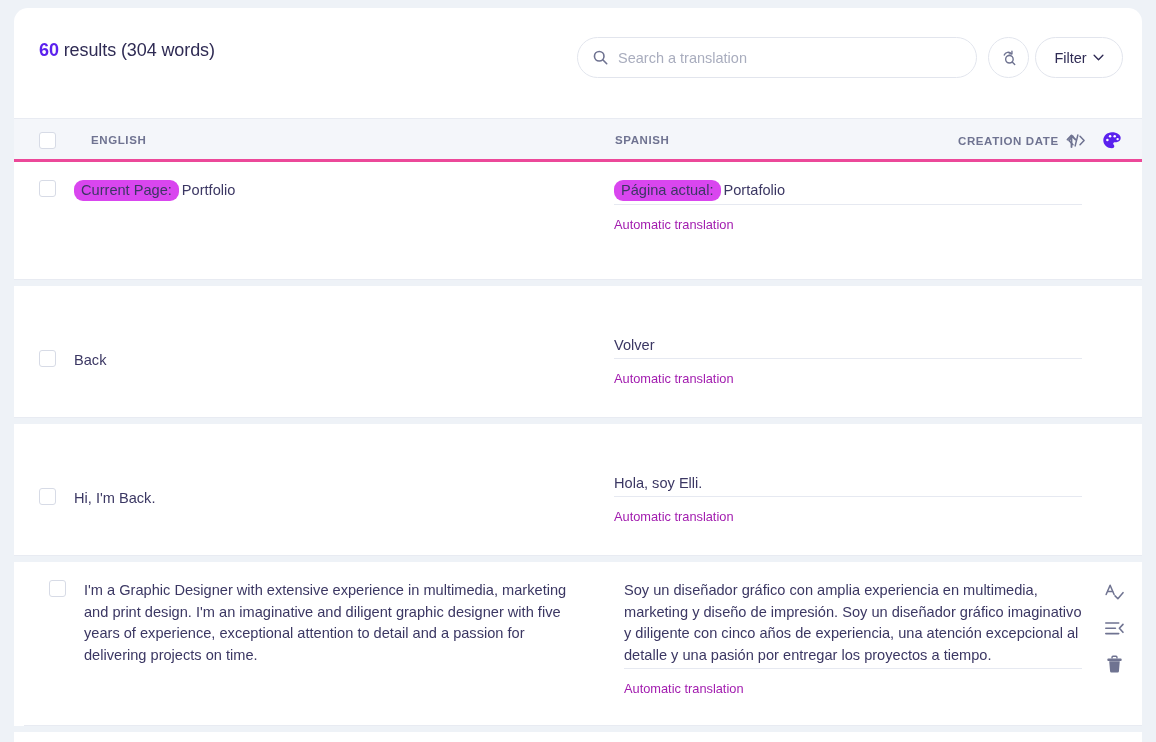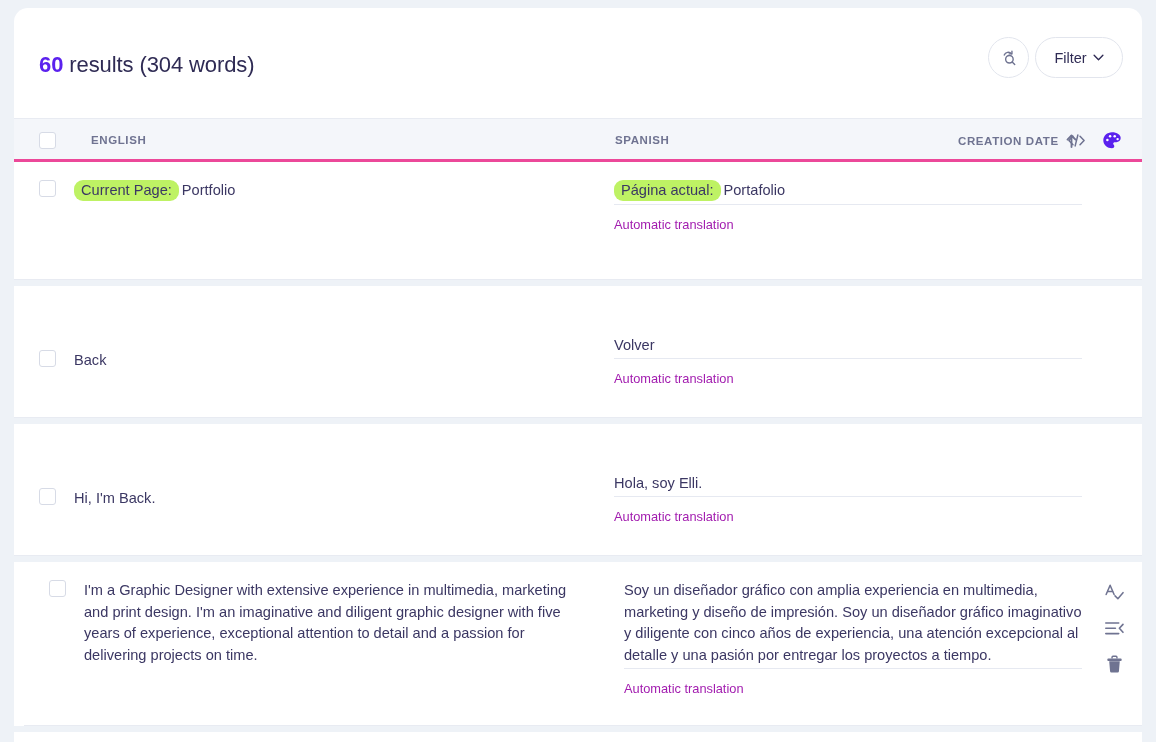--- a/index.html
+++ b/index.html
@@ -29,22 +29,22 @@
 
   
   .topbar {
     height: 110px;
     position: relative;
   }
 
   .results-label {
     position: absolute;
     left: 25px;
-    top: 44px;
-    font-size: 22px;
+    top: 32px;
+    font-size: 18px;
     color: #2f2b54;
     letter-spacing: -0.1px;
     white-space: nowrap;
   }
   .results-count {
     color: #5b21ee;
     font-weight: bold;
   }
 
   .search-wrap {
@@ -182,21 +182,21 @@
     color: #3b3763;
     max-width: 478px;
   }
   .tgt-note {
     margin-top: 12px;
     font-size: 12.8px;
     color: #a21caf;
   }
 
   .pill {
-    background: #bef264;
+    background: #d946ef;
     color: #3b3763;
     border-radius: 9px;
     padding: 2px 7px 3px 7px;
     margin-right: 3px;
   }
 
   .row-actions {
     position: absolute;
     right: 16px;
     top: 18px;
@@ -222,20 +222,27 @@
 <body>
 
 <div class="card">
 
   <div class="topbar">
 
     <div class="results-label">
       <span class="results-count">60</span><span> results (304 words)</span>
     </div>
 
+    <div class="search-wrap">
+      <svg width="17" height="17" viewBox="0 0 20 20" fill="none">
+        <circle cx="8.5" cy="8.5" r="5.6" stroke="#6f7391" stroke-width="1.9"></circle>
+        <line x1="12.7" y1="12.7" x2="17.3" y2="17.3" stroke="#6f7391" stroke-width="1.9" stroke-linecap="round"></line>
+      </svg>
+      <input class="search-input" type="text" placeholder="Search a translation" style="">
+    </div>
 
     <div class="round-btn">
       <svg width="18" height="18" viewBox="0 0 22 22" fill="none">
         <circle cx="11.5" cy="12.5" r="4.6" stroke="#6f7391" stroke-width="1.7"></circle>
         <line x1="14.9" y1="15.9" x2="18" y2="19" stroke="#6f7391" stroke-width="1.7" stroke-linecap="round"></line>
         <path d="M5.2 7.4a5.2 5.2 0 0 1 8.8-1.6" stroke="#6f7391" stroke-width="1.7" stroke-linecap="round"></path>
         <path d="M14.6 2.6v3.4h-3.4" stroke="#6f7391" stroke-width="1.7" stroke-linecap="round" stroke-linejoin="round"></path>
       </svg>
     </div>
 

